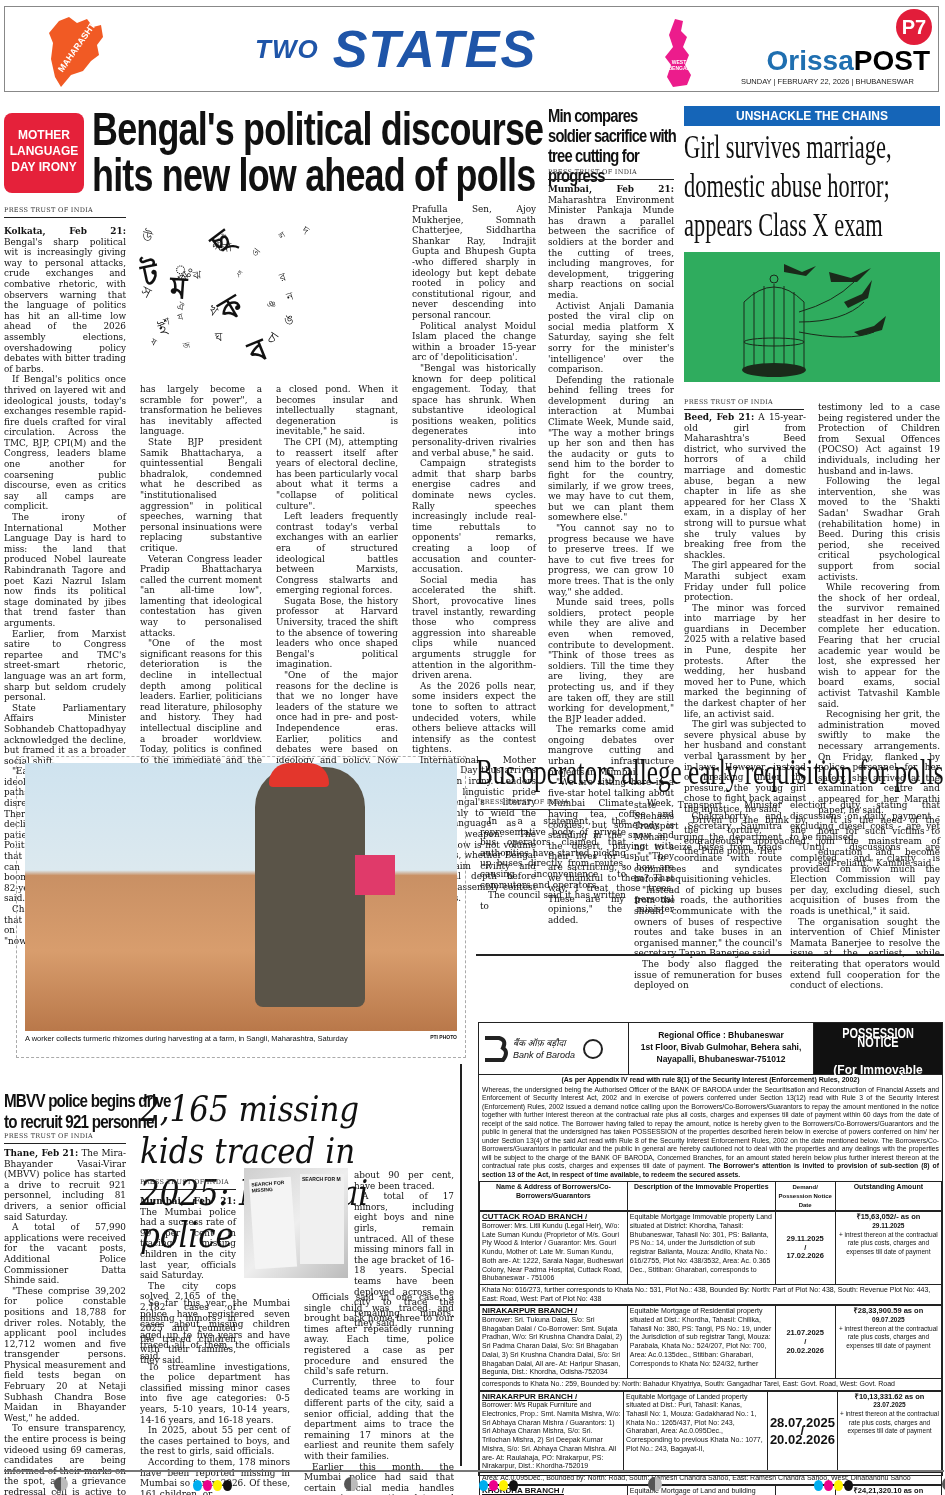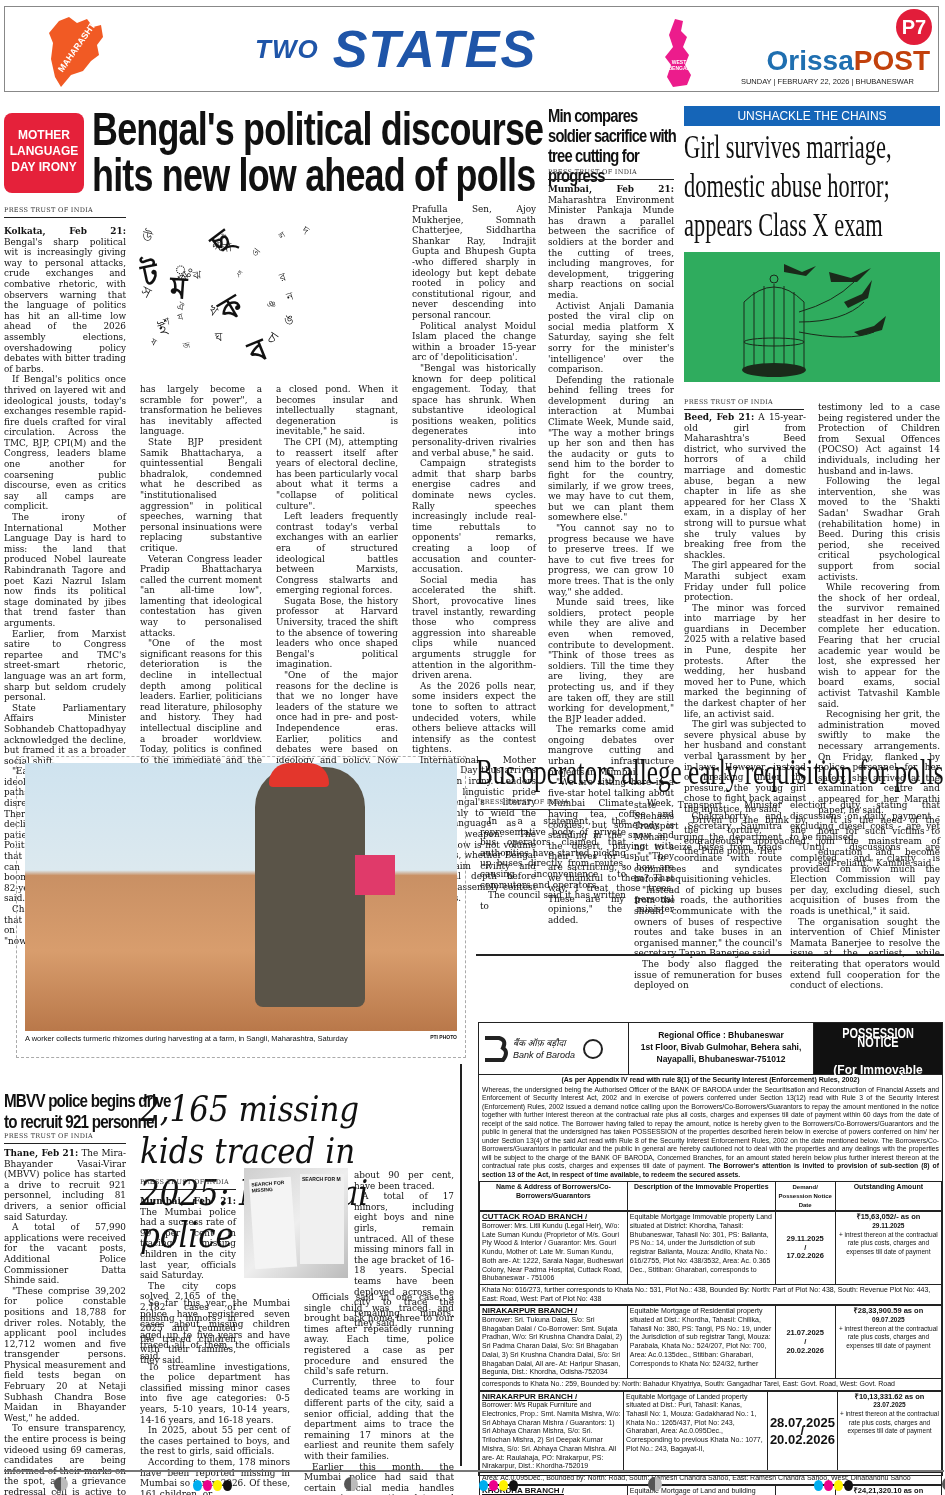--- a/index.html
+++ b/index.html
@@ -4,21 +4,21 @@
 <style>
 *{box-sizing:border-box;margin:0;padding:0}
 body{width:945px;height:1495px;background:#fff;font-family:"DejaVu Serif",serif;color:#111;position:relative;overflow:hidden}
 .abs{position:absolute}
 .masthead{left:4px;top:6px;width:935px;height:86px;border:1px solid #888}
 .mh-title{position:absolute;left:250px;top:12px;font-family:"Liberation Sans",sans-serif;font-weight:bold;font-style:italic;color:#1f55a8;letter-spacing:1px}
 .mh-title .two{font-size:26px;vertical-align:middle}
 .mh-title .states{font-size:52px;vertical-align:middle;margin-left:14px}
 .mh-page{position:absolute;right:6px;top:2px;width:36px;height:36px;border-radius:50%;background:#e21d3a;color:#fff;font-family:"Liberation Sans",sans-serif;font-weight:bold;font-size:20px;text-align:center;line-height:36px}
 .mh-brand{position:absolute;right:8px;top:38px;font-family:"Liberation Sans",sans-serif;font-weight:bold;font-size:28px;color:#1f6fb0}
-.mh-brand .post{color:#c2410c}
+.mh-brand .post{color:#000000}
 .mh-date{position:absolute;right:24px;top:70px;font-family:"Liberation Sans",sans-serif;font-size:7.5px;color:#222}
 .kicker{left:4px;top:113px;width:80px;height:80px;background:#e5213a;border-radius:8px;color:#fff;font-family:"Liberation Sans",sans-serif;font-weight:bold;font-size:12px;text-align:center;padding-top:14px;line-height:16px}
 .h-serif-cond{font-family:"Liberation Sans",sans-serif;font-weight:bold;letter-spacing:-1px;transform-origin:left top}
 .credit{font-size:6.5px;letter-spacing:.3px;color:#333;border-bottom:1px solid #222;padding-bottom:3px}
 .body{font-size:8.9px;line-height:10.6px;text-align:justify;hyphens:auto}
 .body p{text-indent:8px}
 .body p.first{text-indent:0}
 .body b{font-weight:bold}
 .rule{background:#222}
 .ad{left:478px;top:1022px;width:465px;height:454px;border:1.5px solid #222;font-family:"Liberation Sans",sans-serif;font-size:7px;line-height:8.7px}
@@ -130,26 +130,26 @@
     <p>International Mother Language Day thus arrives steeped in irony. Leaders celebrate linguistic pride and Bengal's literary legacy, only to wield the same language as a political weapon. The concern now is not volume but values, whether Bengal can reclaim civility and ideological depth before the 2026 assembly contest intensifies.</p>
   </div>
 
 <div class="abs h-serif-cond" style="left:548px;top:106px;width:160px;font-size:18px;line-height:20px;transform:scaleX(.82)">Min compares soldier sacrifice with tree cutting for progress</div>
 <div class="abs credit" style="left:548px;top:168px;width:126px">PRESS TRUST OF INDIA</div>
 <div class="abs body" style="left:548px;top:184px;width:126px" id="soldier-c">
     <p class="first"><b>Mumbai, Feb 21:</b> Maharashtra Environment Minister Pankaja Munde has drawn a parallel between the sacrifice of soldiers at the border and the cutting of trees, including mangroves, for development, triggering sharp reactions on social media.</p>
     <p>Activist Anjali Damania posted the viral clip on social media platform X Saturday, saying she felt sorry for the minister's 'intelligence' over the comparison.</p>
     <p>Defending the rationale behind felling trees for development during an interaction at Mumbai Climate Week, Munde said, "The way a mother brings up her son and then has the audacity or guts to send him to the border to fight for the country, similarly, if we grow trees, we may have to cut them, but we can plant them somewhere else."</p>
     <p>"You cannot say no to progress because we have to preserve trees. If we have to cut five trees for progress, we can grow 10 more trees. That is the only way," she added.</p>
-    <p>Munde said trees, like soldiers, protect people while they are alive and even when removed, contribute to development. "Think of those trees as soldiers. Till the time they are living, they are protecting us, and if they are taken off, they are still working for development," the BJP leader added.</p>
+    <p>Munde said trees, polls soldiers, protect people while they are alive and even when removed, contribute to development. "Think of those trees as soldiers. Till the time they are living, they are protecting us, and if they are taken off, they are still working for development," the BJP leader added.</p>
     <p>The remarks come amid ongoing debates over mangrove cutting and urban infrastructure projects in Mumbai.</p>
     <p>"We are sitting here in a five-star hotel talking about Mumbai Climate Week, having tea, coffee and cookies, but somebody is standing in the snow and the desert, playing with their lives for us." "They are sacrificing, so how are we thankful to them? That way, I treat those trees. These are my personal opinions," the minister added.</p>
   </div>
 
-<div class="abs" style="left:684px;top:106px;width:256px;height:20px;background:#1565b8;color:#fff;font-family:'Liberation Sans',sans-serif;font-weight:normal;font-size:12px;text-align:center;line-height:20px">UNSHACKLE THE CHAINS</div>
+<div class="abs" style="left:684px;top:106px;width:256px;height:20px;background:#1565b8;color:#fff;font-family:'Liberation Sans',sans-serif;font-weight:bold;font-size:12px;text-align:center;line-height:20px">UNSHACKLE THE CHAINS</div>
 <div class="abs" style="left:684px;top:128px;width:380px;font-family:'Liberation Serif',serif;font-size:33px;line-height:39px;transform:scaleX(.68);transform-origin:left top">Girl survives marriage, domestic abuse horror; appears Class X exam</div>
 <div class="abs" style="left:684px;top:252px;width:256px;height:130px;background:#2fac5e;overflow:hidden">
   <svg width="256" height="130" viewBox="0 0 256 130">
     <g stroke="#1a2a1a" stroke-width="1" fill="none">
       <path d="M60 118 L60 50 Q90 20 120 50 L120 118"></path>
       <line x1="70" y1="40" x2="70" y2="118"></line>
         <line x1="80" y1="34" x2="80" y2="118"></line>
         <line x1="90" y1="32" x2="90" y2="118"></line>
         <line x1="100" y1="34" x2="100" y2="118"></line>
         <line x1="110" y1="40" x2="110" y2="118"></line>
@@ -168,21 +168,21 @@
 </div>
 <div class="abs credit" style="left:684px;top:398px;width:120px">PRESS TRUST OF INDIA</div>
 <div class="abs body" style="left:684px;top:412px;width:122px" id="girl-c1">
     <p class="first"><b>Beed, Feb 21:</b> A 15-year-old girl from Maharashtra's Beed district, who survived the horrors of a child marriage and domestic abuse, began a new chapter in life as she appeared for her Class X exam, in a display of her strong will to pursue what she truly values by breaking free from the shackles.</p>
     <p>The girl appeared for the Marathi subject exam Friday under full police protection.</p>
     <p>The minor was forced into marriage by her guardians in December 2025 with a relative based in Pune, despite her protests. After the wedding, her husband moved her to Pune, which marked the beginning of the darkest chapter of her life, an activist said.</p>
     <p>The girl was subjected to severe physical abuse by her husband and constant verbal harassment by her in-laws. However, instead of breaking under the pressure, the young girl chose to fight back against the injustice, he said.</p>
     <p>Driven to the brink by the torture, she courageously approached the Pune police. Her</p>
   </div>
 <div class="abs body" style="left:818px;top:402px;width:122px" id="girl-c2">
-    <p class="first">testimony led to a case being registered under the Protection of Children from Sexual Offences (POCSO) Act against 14 individuals, including her husband and in-laws.</p>
+    <p class="first">testimony led to a case being registered under the Protection of Children from Sexual Offences (POCSO) Act against 19 individuals, including her husband and in-laws.</p>
     <p>Following the legal intervention, she was moved to the 'Shakti Sadan' Swadhar Grah (rehabilitation home) in Beed. During this crisis period, she received critical psychological support from social activists.</p>
     <p>While recovering from the shock of her ordeal, the survivor remained steadfast in her desire to complete her education. Fearing that her crucial academic year would be lost, she expressed her wish to appear for the board exams, social activist Tatvashil Kamble said.</p>
     <p>Recognising her grit, the administration moved swiftly to make the necessary arrangements. On Friday, flanked by police personnel for her safety, she arrived at the examination centre and appeared for her Marathi paper, he said.</p>
     <p>"It is the need of the hour for such victims to join the mainstream of education and become self-reliant," Kamble said.</p>
   </div>
 
 <div class="abs" style="left:16px;top:756px;width:450px;height:302px;border:1px dashed #aaa;padding:6px 8px">
   <div style="width:432px;height:268px;background:linear-gradient(180deg,#cfe3ef 0%,#dce9ef 40%,#c99064 42%,#d89d6d 70%,#b9784a 100%);position:relative;overflow:hidden">
     <div style="position:absolute;left:230px;top:4px;width:110px;height:240px;background:#5a5448;border-radius:40px 40px 8px 8px"></div>
     <div style="position:absolute;left:244px;top:0;width:60px;height:24px;background:#e3362c;border-radius:20px 20px 4px 4px"></div>

